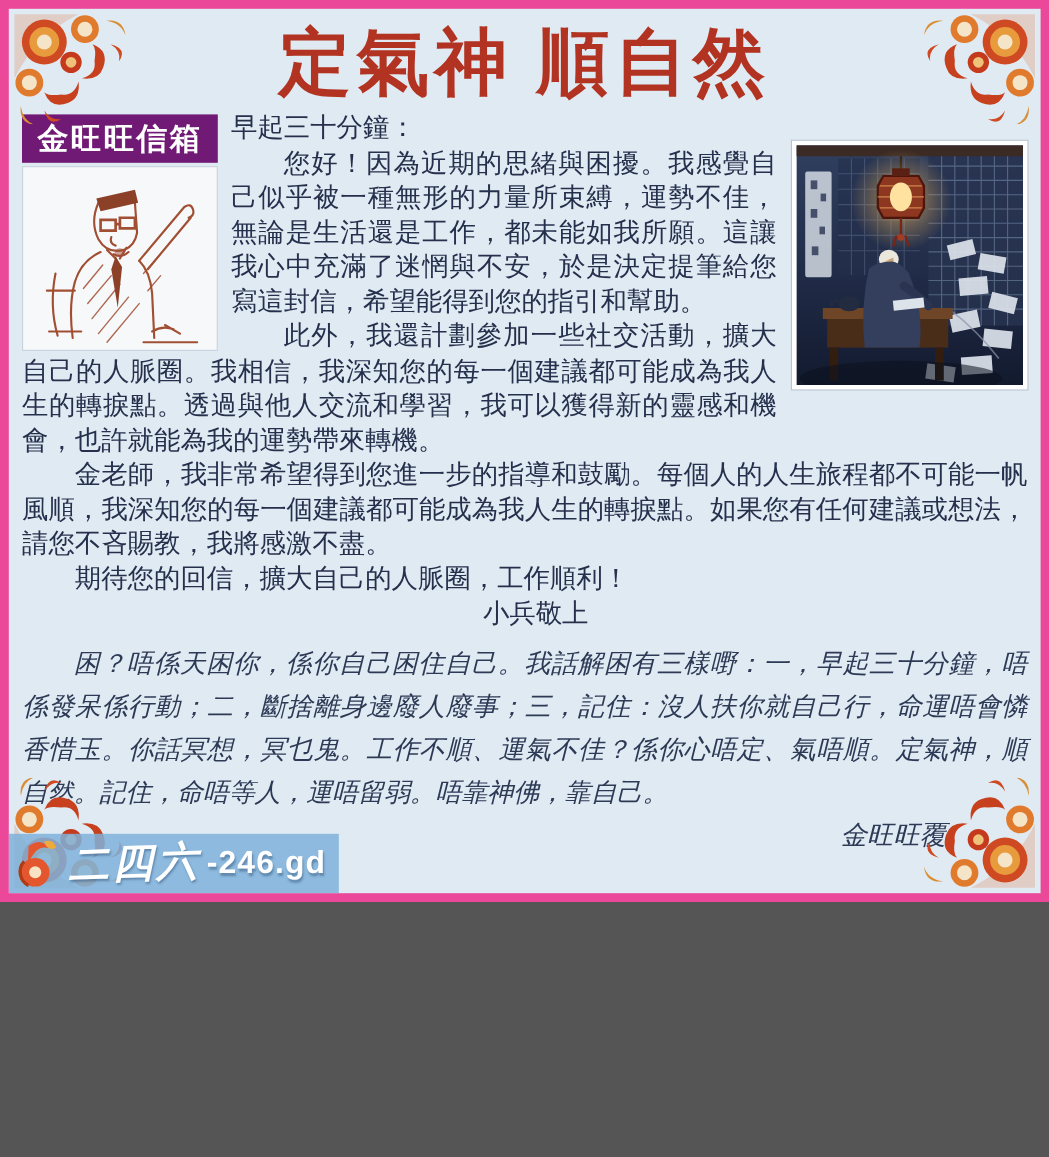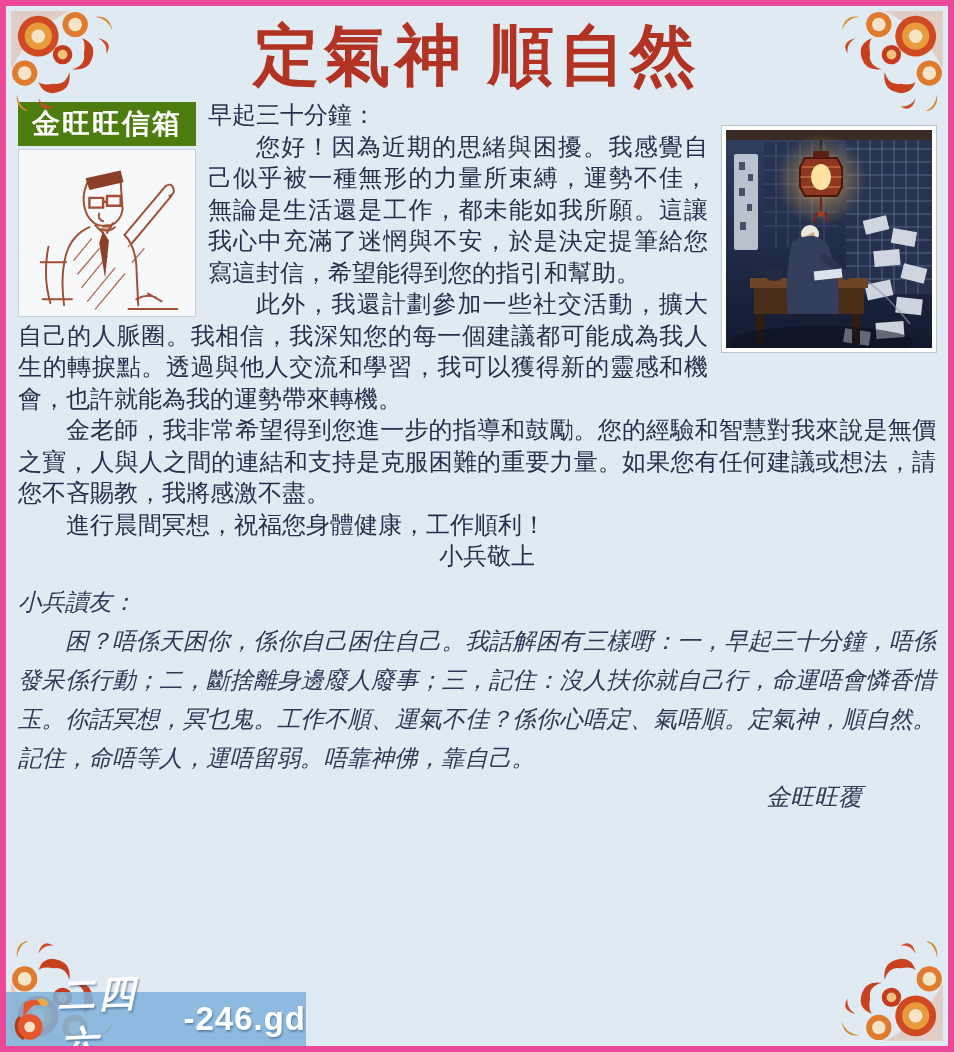--- a/index.html
+++ b/index.html
@@ -1,22 +1,22 @@
 <!DOCTYPE html>
 <html><head>
 <meta charset="utf-8">
 <style>
   * { box-sizing: border-box; margin: 0; padding: 0; }
   html,body { background:#555; }
   .page {
     position: relative;
-    width: 954px; height: 1052px;
+    width: 954px; height: 820px;
     margin: 0 auto;
     background: #e0eaf2;
-    border: 6px solid #ec4899;
+    border: 8px solid #ec4899;
     overflow: hidden;
     font-family: "Liberation Serif", serif;
   }
   
   .corner { position:absolute; width:112px; height:102px; z-index:3; pointer-events:none; }
   .corner.tl { top:3px; left:3px; }
   .corner.tr { top:3px; right:3px; transform:scaleX(-1); }
   .corner.br { bottom:3px; right:3px; transform:scale(-1,-1); }
   .corner.bl { bottom:3px; left:3px; transform:scaleY(-1); }
 
@@ -31,21 +31,21 @@
     padding: 2px 12px 0 12px;
     font-size: 24px; line-height: 31.5px;
     color: #25304d;
     text-align: justify;
   }
   .content p { text-indent: 2em; }
   .content p.no-indent { text-indent: 0; }
 
   .left-col { float:left; width:178px; margin:2px 12px 4px 0; }
   .mailbox-label {
-    background:#4d7c0f; color:#ffffff;
+    background:#701a75; color:#ffffff;
     font-family:"Liberation Sans", sans-serif;
     font-weight:bold; font-size:28px; letter-spacing:2px;
     text-align:center; padding:6px 0; text-indent:0;
   }
   .cartoon-box {
     margin-top:3px; background:#f6f8fa;
     border:1px solid #c7d2dd; height:168px;
     display:flex; align-items:center; justify-content:center;
   }
 
@@ -78,21 +78,21 @@
   }
   .wm-cn {
     color:#ffffff; font-weight:bold; font-style:italic;
     font-size:37px; letter-spacing:3px;
     text-shadow:1px 2px 2px rgba(40,70,110,.45);
     transform:rotate(-2deg);
   }
   .wm-latin {
     color:#ffffff; font-weight:bold;
     font-family:"Liberation Sans", sans-serif;
-    font-size:33px; letter-spacing:1px;
+    font-size:29px; letter-spacing:1px;
     text-shadow:1px 2px 2px rgba(40,70,110,.45);
   }
 </style>
 </head>
 <body>
 
 <svg width="0" height="0" style="position:absolute" aria-hidden="true">
   <symbol id="orn" viewBox="0 0 115 105">
     <path d="M2,2 L62,2 Q22,22 2,62 Z" fill="#d96a28" opacity="0.22"></path>
     <circle cx="30" cy="28" r="21" fill="#cf4a22"></circle>
@@ -226,27 +226,26 @@
         <ellipse cx="48" cy="144" rx="10" ry="7" fill="#222b40"></ellipse>
         <path d="M38,142 q-6,-2 -6,4" stroke="#222b40" stroke-width="3" fill="none"></path>
         <rect x="88" y="140" width="28" height="9" fill="#dde3ea" transform="rotate(-6 102 144)"></rect>
         <ellipse cx="95" cy="212" rx="92" ry="16" fill="#0b101e" opacity="0.55"></ellipse>
       </svg>
     </div>
 
     <p class="no-indent">早起三十分鐘：</p>
     <p>您好！因為近期的思緒與困擾。我感覺自己似乎被一種無形的力量所束縛，運勢不佳，無論是生活還是工作，都未能如我所願。這讓我心中充滿了迷惘與不安，於是決定提筆給您寫這封信，希望能得到您的指引和幫助。</p>
     <p>此外，我還計劃參加一些社交活動，擴大自己的人脈圈。我相信，我深知您的每一個建議都可能成為我人生的轉捩點。透過與他人交流和學習，我可以獲得新的靈感和機會，也許就能為我的運勢帶來轉機。</p>
-    <p>金老師，我非常希望得到您進一步的指導和鼓勵。您的經驗和智慧對我來說是無價之寶，人與人之間的連結和支持是克服困難的重要力量。如果您有任何建議或想法，請您不吝賜教，我將感激不盡。</p>
-    <p>進行晨間冥想，祝福您身體健康，工作順利！</p>
+    <p>金老師，我非常希望得到您進一步的指導和鼓勵。每個人的人生旅程都不可能一帆風順，我深知您的每一個建議都可能成為我人生的轉捩點。如果您有任何建議或想法，請您不吝賜教，我將感激不盡。</p>
+    <p>期待您的回信，擴大自己的人脈圈，工作順利！</p>
     <p class="letter-signature">小兵敬上</p>
   </div>
 
   <div class="reply">
-    <p class="no-indent">小兵讀友：</p>
     <p class="reply-body">困？唔係天困你，係你自己困住自己。我話解困有三樣嘢：一，早起三十分鐘，唔係發呆係行動；二，斷捨離身邊廢人廢事；三，記住：沒人扶你就自己行，命運唔會憐香惜玉。你話冥想，冥乜鬼。工作不順、運氣不佳？係你心唔定、氣唔順。定氣神，順自然。記住，命唔等人，運唔留弱。唔靠神佛，靠自己。</p>
     <p class="reply-signature">金旺旺覆</p>
   </div>
 
   <div class="watermark">
     <svg viewBox="0 0 44 48" width="44" height="48">
       <path d="M14,8 Q26,0 32,10 Q24,8 19,15 Q13,22 13,30 Z" fill="#e4572e"></path>
       <path d="M28,4 q9,-3 11,6 q-8,3 -11,-6 z" fill="#f0a93c"></path>
       <circle cx="20" cy="32" r="13" fill="#e4572e"></circle>
       <circle cx="20" cy="32" r="5.5" fill="#f7e3c4"></circle>

